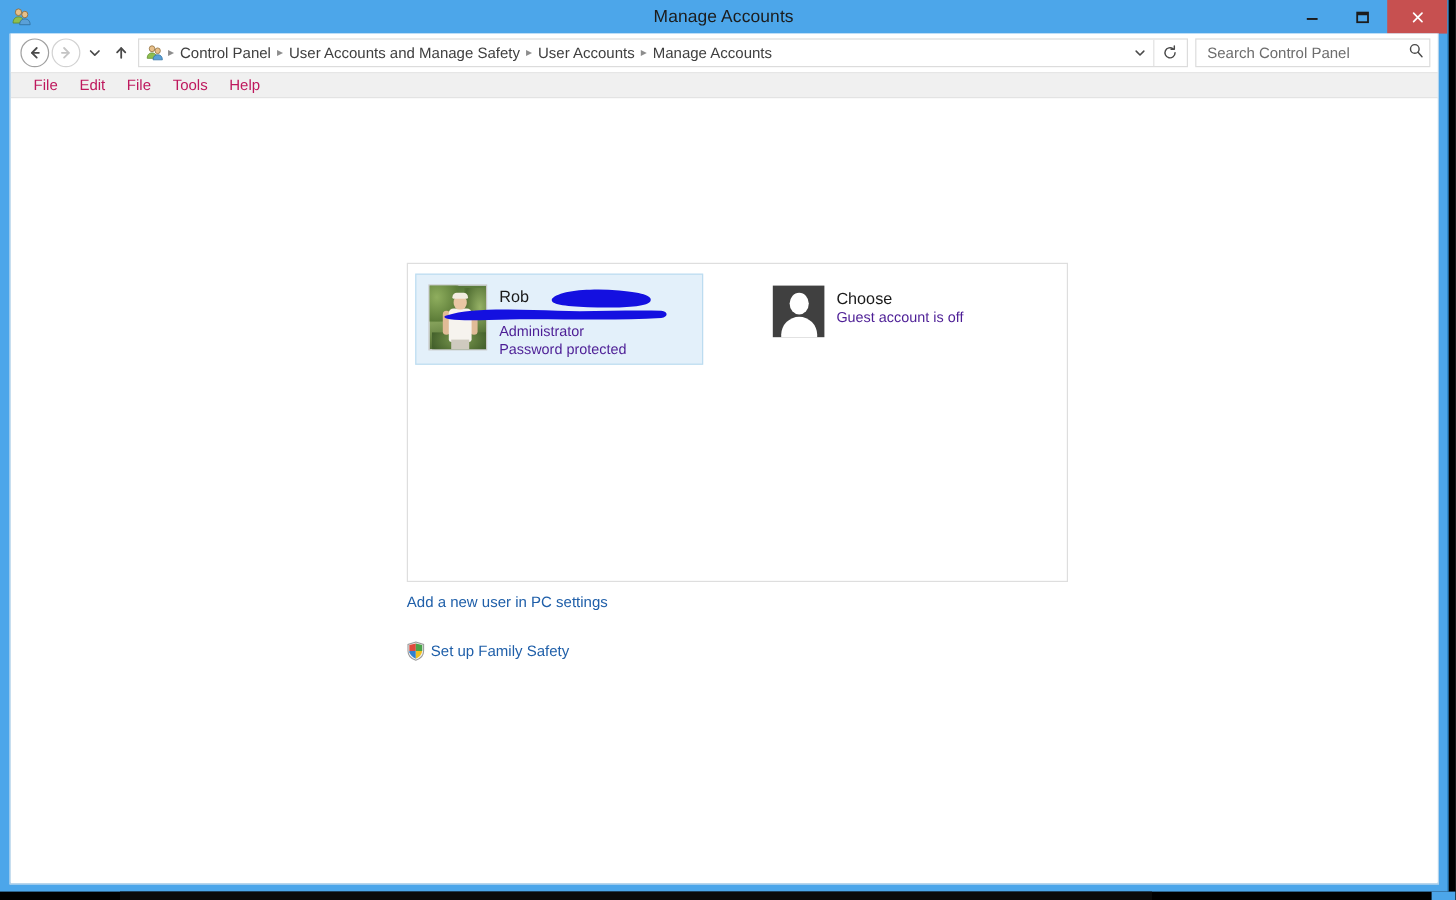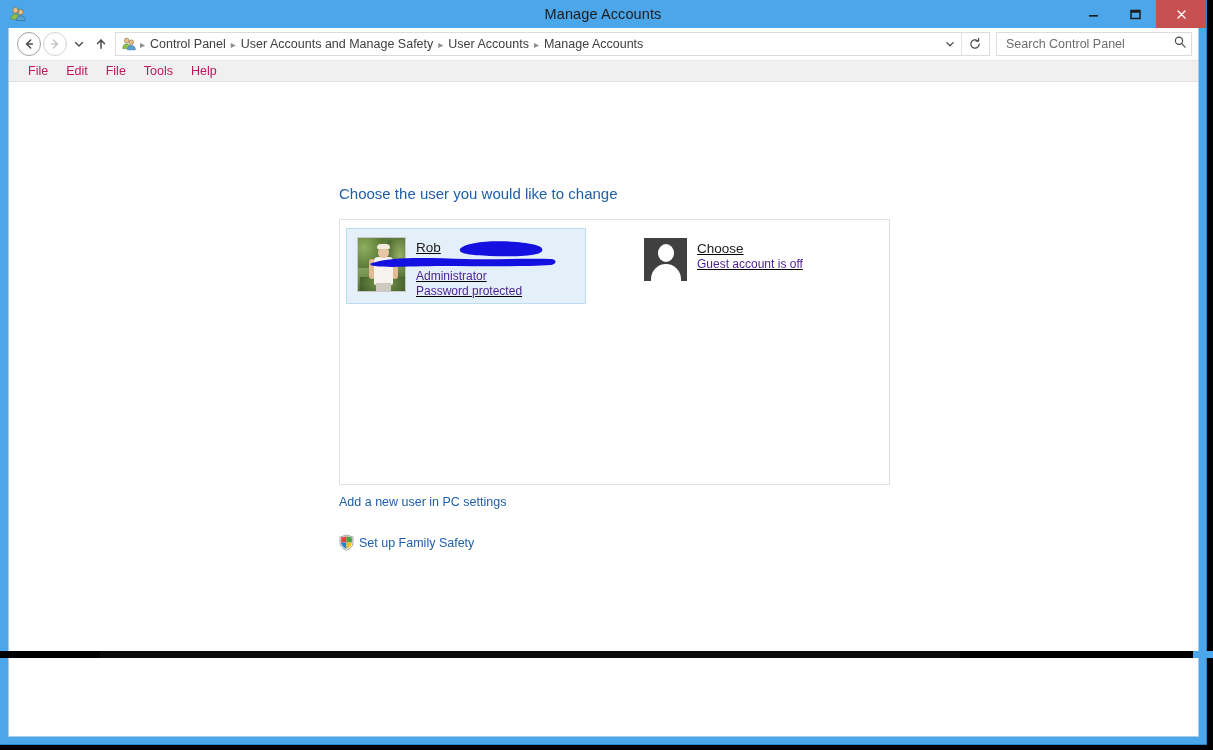--- a/index.html
+++ b/index.html
@@ -8,21 +8,21 @@
     margin: 0; padding: 0;
     width: 1213px; height: 750px;
     overflow: hidden;
     background: #000000;
     font-family: "Liberation Sans", sans-serif;
   }
 
   
   #desktop {
     position: relative;
-    width: 1213px; height: 658px;
+    width: 1213px; height: 750px;
     background: #000000;
   }
 
   
   #window {
     position: absolute;
     left: 0; top: 0;
     width: 1207px; height: 745px;
     background: #4ca6ea;
     border-right: 1px solid #2b86c8;
@@ -200,21 +200,20 @@
     border: 1px solid #dedede;
     background: #ffffff;
   }
 
   .account-tile {
     position: absolute;
     display: flex;
     align-items: flex-start;
     padding: 8px 10px 8px 10px;
     cursor: default;
-    text-decoration: underline;
   }
   #tile-rob {
     left: 6px; top: 8px;
     width: 240px; height: 76px;
     background: #e3f0fa;
     border: 1px solid #bcdcf0;
   }
   #tile-guest {
     left: 293px; top: 9px;
     width: 245px; height: 74px;
@@ -491,21 +490,20 @@
       <div id="menubar">
         <div class="menu-item">File</div>
         <div class="menu-item">Edit</div>
         <div class="menu-item">File</div>
         <div class="menu-item">Tools</div>
         <div class="menu-item">Help</div>
       </div>
 
       <div id="content">
 
-        <div id="page-heading">Choose the user you would like to change</div>
 
         <div id="accounts-panel">
 
           <div class="account-tile" id="tile-rob">
             <div class="tile-avatar">
               <div id="rob-avatar">
                 <div class="foliage-a"></div>
                 <div class="foliage-b"></div>
                 <div class="foliage-c"></div>
                 <div class="p-arm-l"></div>

